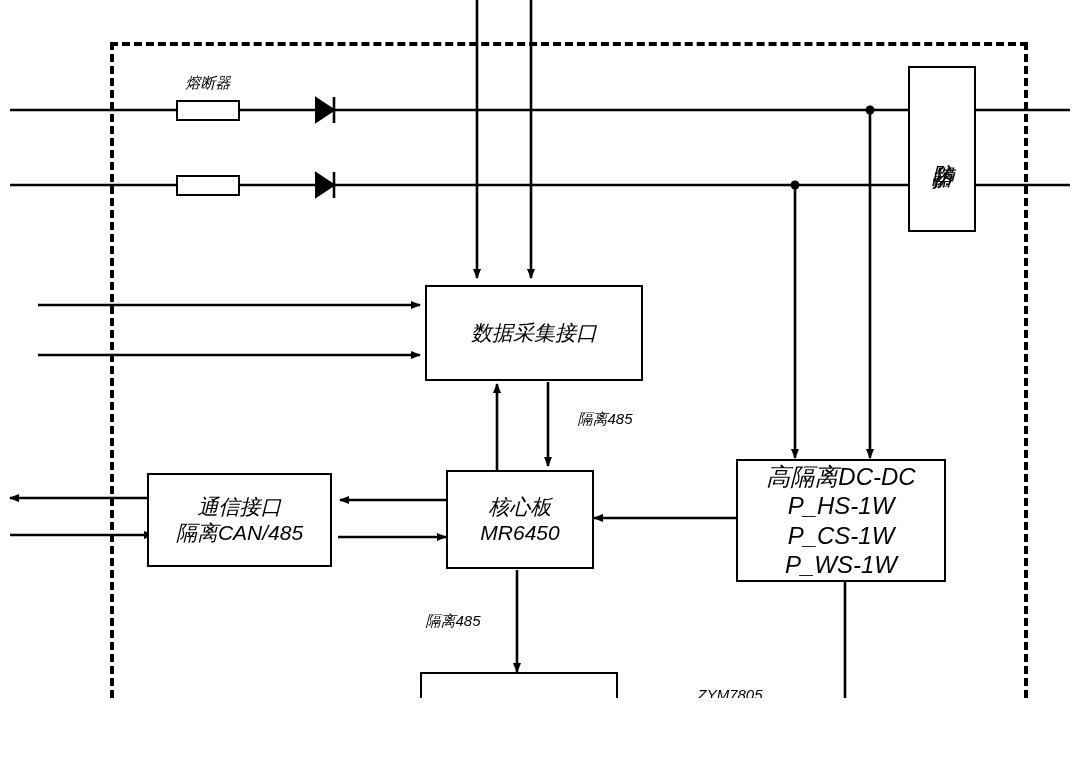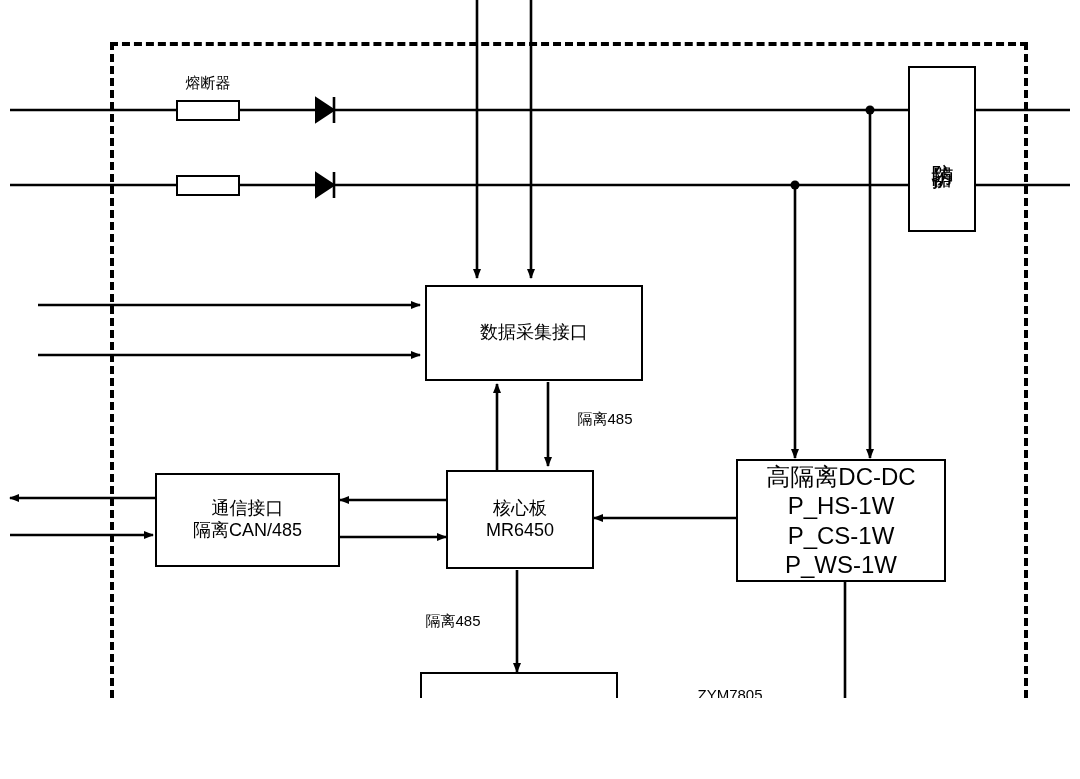--- a/index.html
+++ b/index.html
@@ -7,39 +7,40 @@
     padding: 0;
     background: #ffffff;
   }
   #canvas {
     position: relative;
     width: 1080px;
     height: 698px;
     background: #ffffff;
     font-family: "Liberation Sans", sans-serif;
     overflow: hidden;
+    font-style: italic;
   }
   svg.layer {
     position: absolute;
     left: 0;
     top: 0;
     width: 1080px;
     height: 779px;
   }
   .box {
     position: absolute;
     border: 2px solid #000000;
     background: #ffffff;
     box-sizing: border-box;
     display: flex;
     flex-direction: column;
     align-items: center;
     justify-content: center;
     text-align: center;
-    font-size: 18px;
+    font-size: 21px;
     color: #000000;
     line-height: 1.22;
   }
   .box .line { display: block; white-space: nowrap; }
   .label {
     position: absolute;
     font-size: 15px;
     color: #000000;
     text-align: center;
     line-height: 1.25;
@@ -150,21 +151,21 @@
   </div>
 
   <div class="box" style="left:908px; top:66px; width:68px; height:166px; font-size:22px;">
     <span class="line vert">防护器</span>
   </div>
 
   <div class="box" style="left:425px; top:285px; width:218px; height:96px;">
     <span class="line">数据采集接口</span>
   </div>
 
-  <div class="box" style="left:155px; top:473px; width:185px; height:94px;">
+  <div class="box" style="left:147px; top:473px; width:185px; height:94px;">
     <span class="line">通信接口</span>
     <span class="line">隔离CAN/485</span>
   </div>
 
   <div class="box" style="left:446px; top:470px; width:148px; height:99px;">
     <span class="line">核心板</span>
     <span class="line">MR6450</span>
   </div>
 
   <div class="box" style="left:736px; top:459px; width:210px; height:123px; font-size:24px;">

